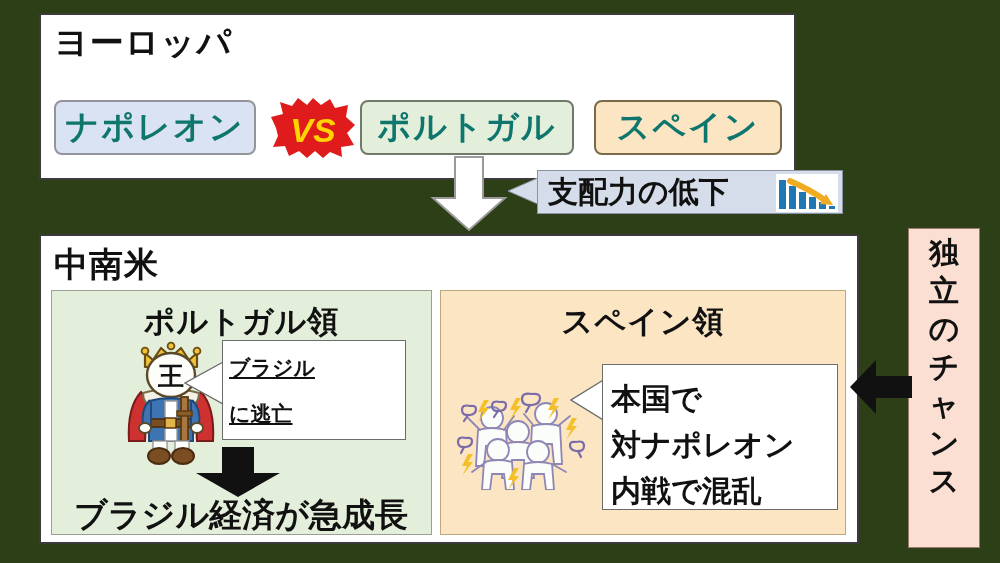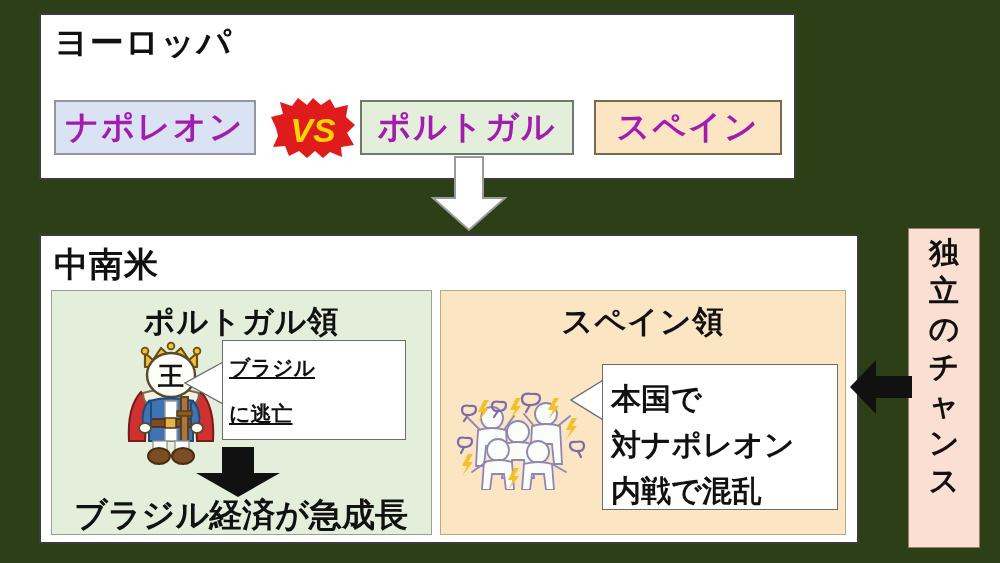--- a/index.html
+++ b/index.html
@@ -41,24 +41,25 @@
   #europe-box { left: 15px; top: 13px; width: 757px; height: 167px; }
   #europe-title { left: 30px; top: 20px; font-size: 34px; }
 
   .actor-chip {
     position: absolute;
     box-sizing: border-box;
     display: flex;
     align-items: center;
     justify-content: center;
     font-weight: bold;
-    color: #a21caf;
+    color: #0f766e;
     font-size: 33px;
     letter-spacing: 2px;
     white-space: nowrap;
+    border-radius: 8px;
   }
   #chip-napoleon {
     left: 30px; top: 100px; width: 202px; height: 55px;
     background: #dae3f3; border: 2px solid #93959b;
   }
   #chip-portugal {
     left: 336px; top: 100px; width: 214px; height: 55px;
     background: #e3efdb; border: 2px solid #6f7a6a; text-align: right;
   }
   #chip-spain {
@@ -296,20 +297,42 @@
 
   <div class="actor-chip" id="chip-portugal">ポルトガル</div>
   <div class="actor-chip" id="chip-spain">スペイン</div>
 
   <div id="down-arrow">
     <svg viewBox="0 0 80 76" xmlns="http://www.w3.org/2000/svg">
       <path d="M26 1 L54 1 L54 42 L76 42 L40 74 L4 42 L26 42 Z" fill="#ffffff" stroke="#9a9a9a" stroke-width="2"></path>
     </svg>
   </div>
 
+  <div id="decline-callout">
+    <div class="tail">
+      <svg viewBox="0 0 34 30" xmlns="http://www.w3.org/2000/svg">
+        <path d="M33 1 L1 15 L33 29 Z" fill="#d5dcea" stroke="#8d93a2" stroke-width="1"></path>
+      </svg>
+    </div>
+    <div class="bubble">
+      <span id="decline-text">支配力の低下</span>
+      <span id="decline-chart-icon">
+        <svg viewBox="0 0 62 38" xmlns="http://www.w3.org/2000/svg">
+          <rect x="3" y="6" width="7" height="29" fill="#1f78b4"></rect>
+          <rect x="13" y="12" width="7" height="23" fill="#1f78b4"></rect>
+          <rect x="23" y="18" width="7" height="17" fill="#1f78b4"></rect>
+          <rect x="33" y="23" width="7" height="12" fill="#1f78b4"></rect>
+          <rect x="43" y="28" width="7" height="7" fill="#1f78b4"></rect>
+          <rect x="53" y="32" width="6" height="3" fill="#1f78b4"></rect>
+          <path d="M14 7 Q35 16 50 27" stroke="#f0ab21" stroke-width="6" fill="none" stroke-linecap="round"></path>
+          <path d="M57 31 L44 30 L50 20 Z" fill="#f0ab21"></path>
+        </svg>
+      </span>
+    </div>
+  </div>
 
   <div class="white-box" id="latam-box"></div>
   <div class="region-title" id="latam-title">中南米</div>
 
   <div class="territory-panel" id="panel-portugal">
     <div class="panel-heading">ポルトガル領</div>
   </div>
 
   <div id="king-figure">
     <svg viewBox="0 0 104 128" xmlns="http://www.w3.org/2000/svg">

